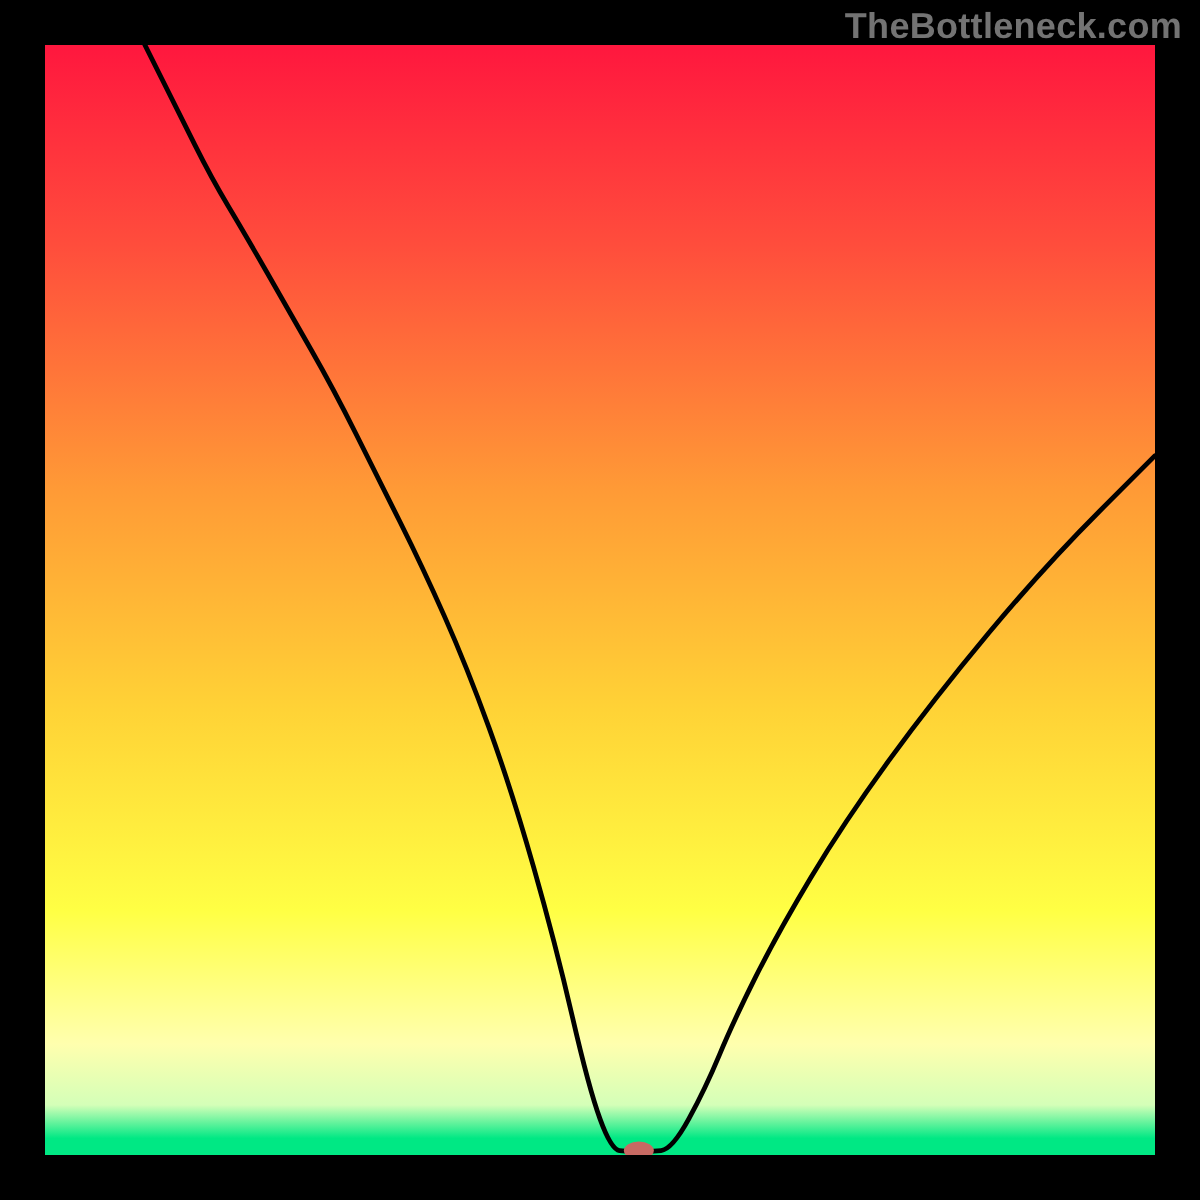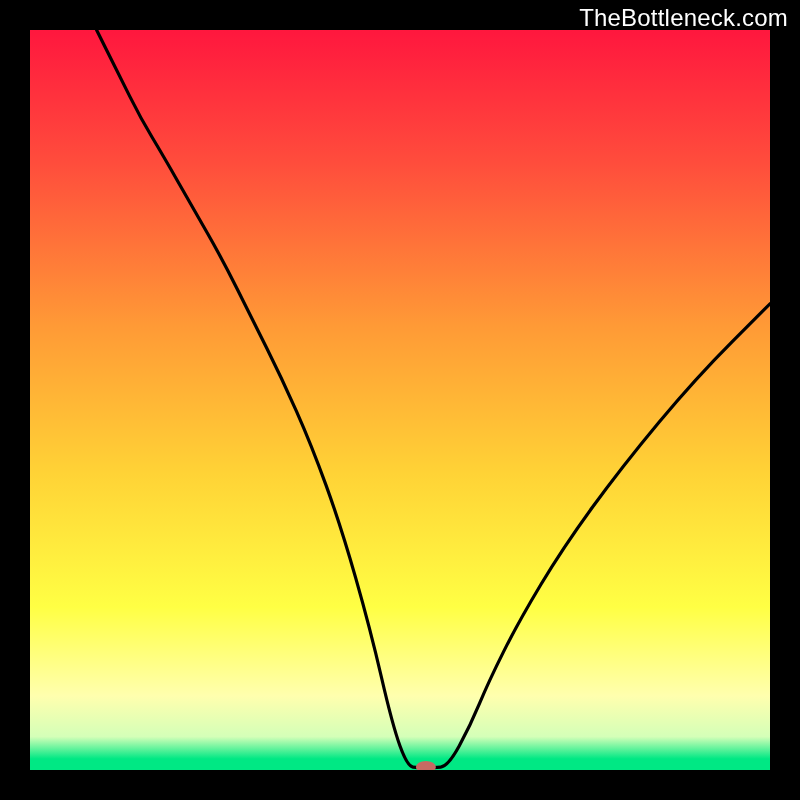--- a/index.html
+++ b/index.html
@@ -14,23 +14,23 @@
   .frame {
     position: relative;
     width: 800px;
     height: 800px;
     box-sizing: border-box;
   }
   .watermark {
     position: absolute;
     top: 4px;
     right: 12px;
-    color: #ffffff;
+    color: #737373;
     font-size: 24px;
-    font-weight: 400;
+    font-weight: 700;
     letter-spacing: 0.2px;
     z-index: 10;
   }
   .plot-wrap {
     position: absolute;
     
     left: 30px;
     top: 30px;
     width: 740px;
     height: 740px;

